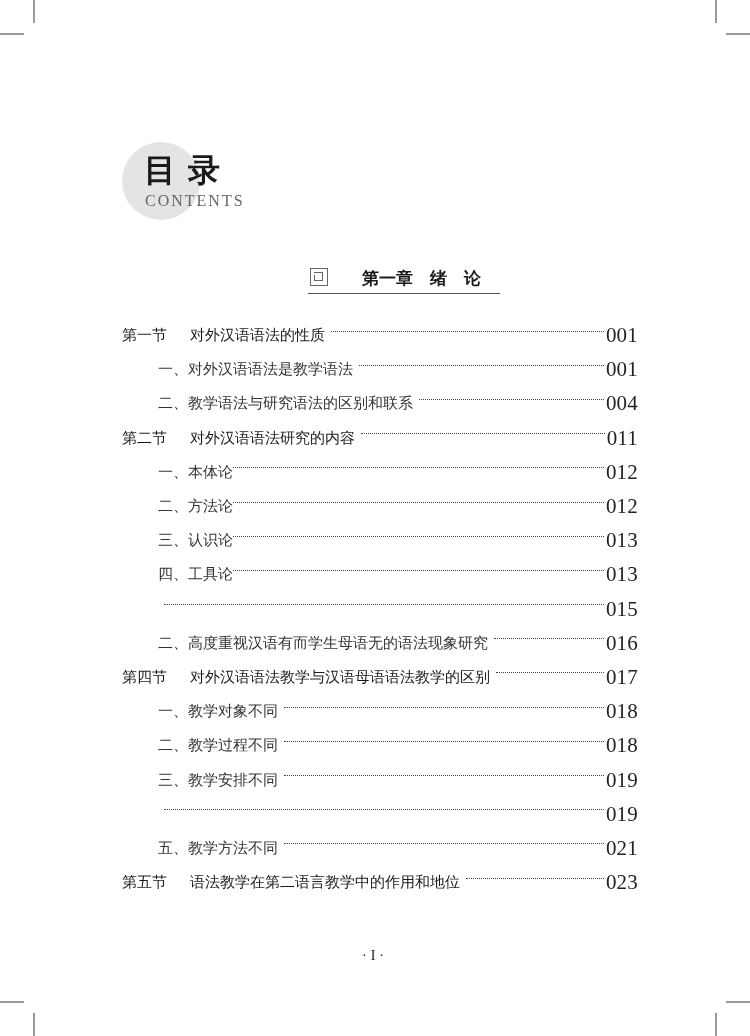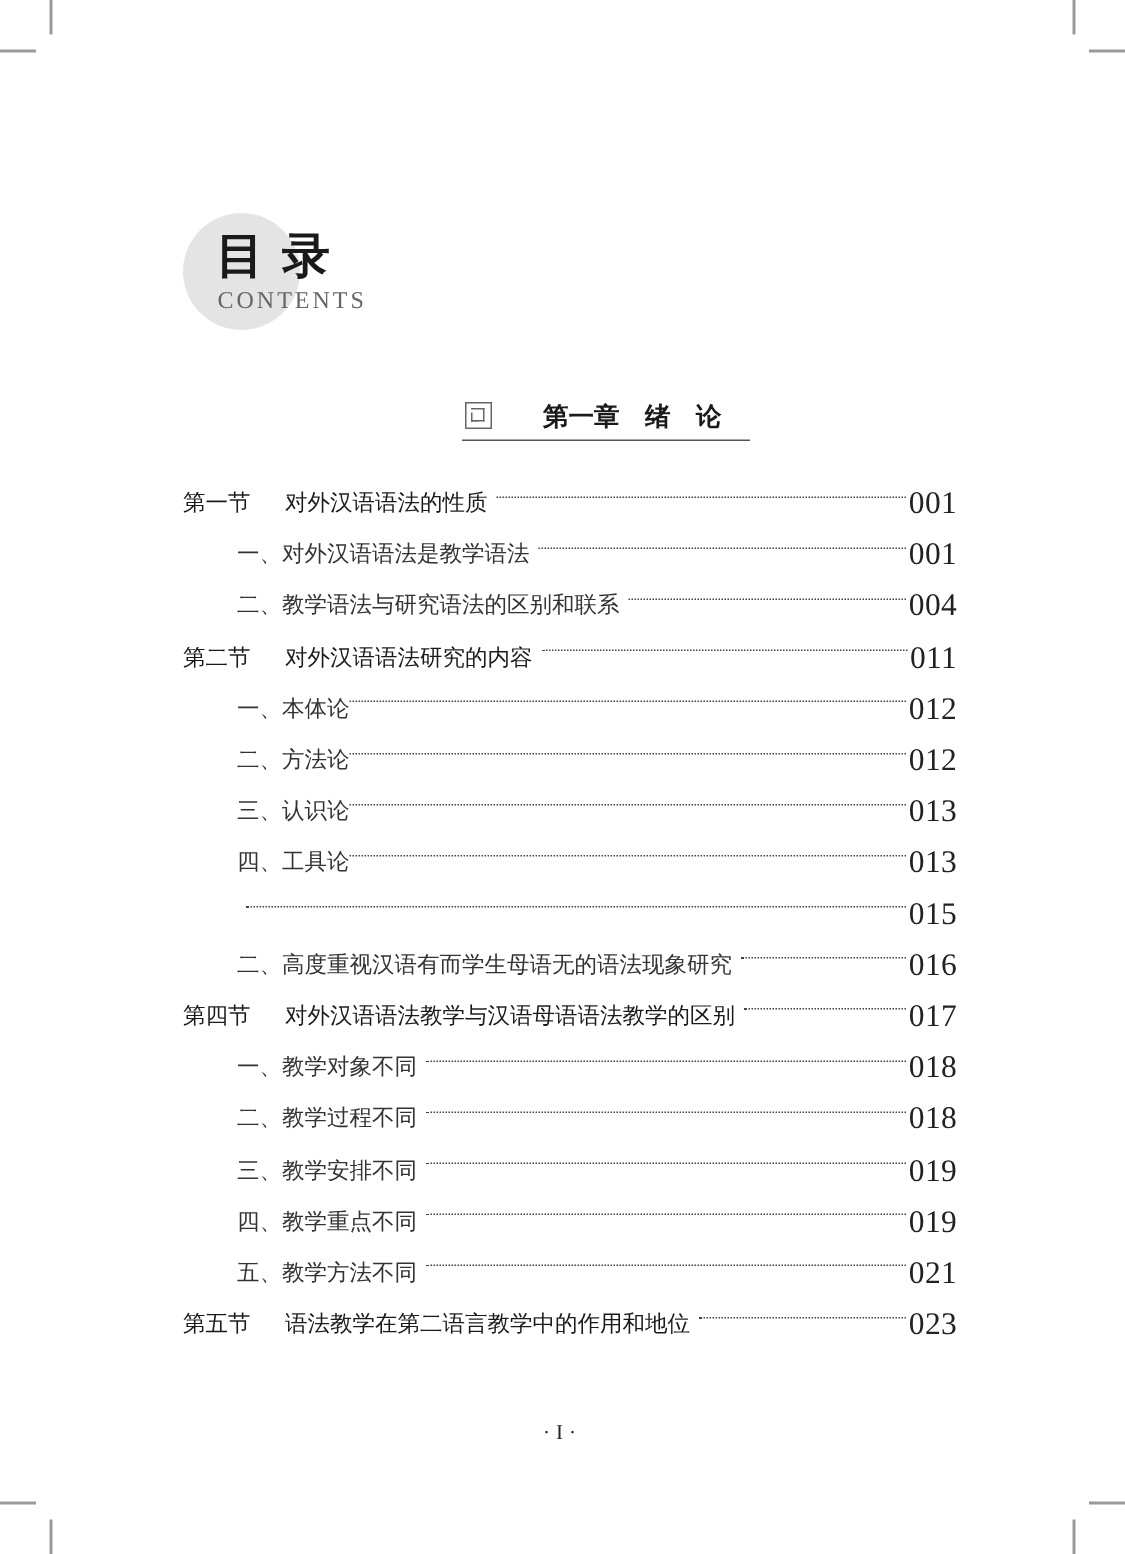--- a/index.html
+++ b/index.html
@@ -159,21 +159,20 @@
     <span class="toc-text">二、教学过程不同</span>
     <span class="leader"></span>
     <span class="toc-page">018</span>
   </div>
   <div class="toc-row sub">
     <span class="toc-text">三、教学安排不同</span>
     <span class="leader"></span>
     <span class="toc-page">019</span>
   </div>
   <div class="toc-row sub">
-    <span class="toc-text">四、教学重点不同</span>
     <span class="leader"></span>
     <span class="toc-page">019</span>
   </div>
   <div class="toc-row sub">
     <span class="toc-text">五、教学方法不同</span>
     <span class="leader"></span>
     <span class="toc-page">021</span>
   </div>
   <div class="toc-row section">
     <span class="sec-num">第五节</span>

